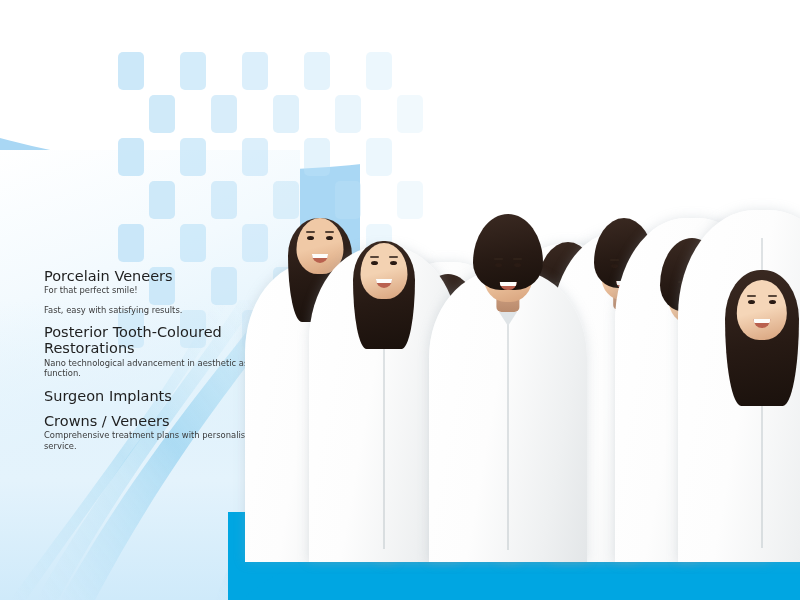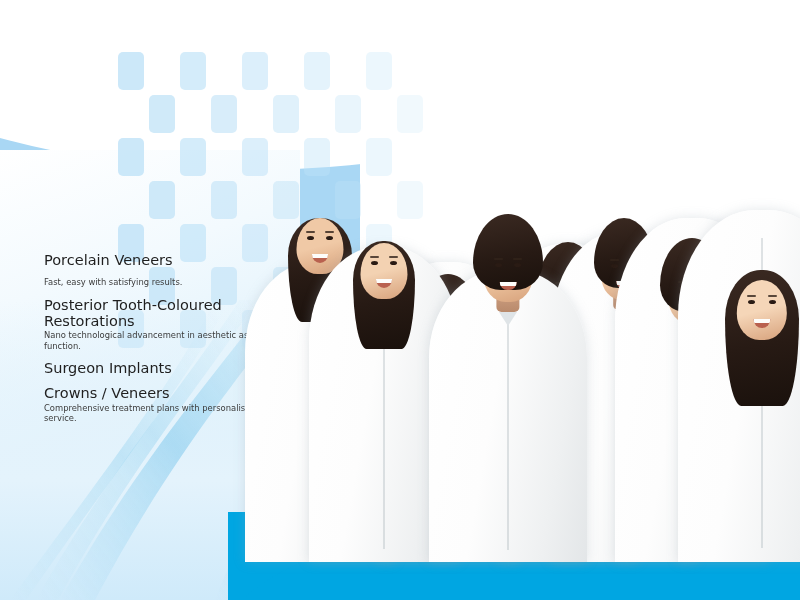--- a/index.html
+++ b/index.html
@@ -58,21 +58,21 @@
   .glasses i{position:absolute;width:15px;height:11px;border:1.6px solid #333;border-radius:3px;}
   .glasses i:first-child{left:0;} .glasses i:last-child{right:0;}
   .glasses b{position:absolute;left:15px;top:5px;width:5px;height:1.6px;background:#333;}
 
   
   .headline1{position:absolute;left:24px;top:128px;font-size:40px;color:#1a1a1a;
              letter-spacing:-0.5px;font-family:"DejaVu Sans",sans-serif;font-weight:400;}
   .headline2{position:absolute;left:34px;top:176px;font-size:49px;color:#e8912f;
              font-weight:700;letter-spacing:-1.5px;font-family:"DejaVu Sans",sans-serif;}
 
-  #services{position:absolute;left:44px;top:252px;width:240px;}
+  #services{position:absolute;left:44px;top:268px;width:240px;}
   .svc{margin-bottom:9px;}
   .svc-title{font-size:14.5px;color:#1f1f1f;line-height:1.12;font-family:"DejaVu Sans",sans-serif;}
   .svc-sub{font-size:8.4px;color:#3a3a3a;line-height:1.25;margin-top:1px;
            font-family:"DejaVu Sans",sans-serif;}
 
   .choose{position:absolute;left:511px;top:388px;font-size:20px;color:#131313;
           font-family:"DejaVu Sans",sans-serif;}
   .experience{position:absolute;left:578px;top:378px;font-size:33px;color:#0d0d0d;
           font-weight:700;font-style:italic;letter-spacing:-0.5px;
           font-family:"DejaVu Sans",sans-serif;}
@@ -266,20 +266,21 @@
       </div>
     </div>
 
   <div class="bottom-blue-sq"></div>
   <div class="bottom-blue"></div>
 
 
   <div id="services">
       <div class="svc">
         <div class="svc-title">Porcelain Veneers</div>
+        <div class="svc-sub">For that perfect smile!</div>
       </div>
       <div class="svc">
         <div class="svc-sub">Fast, easy with satisfying results.</div>
       </div>
       <div class="svc">
         <div class="svc-title">Posterior Tooth-Coloured Restorations</div>
         <div class="svc-sub">Nano technological advancement in aesthetic as well as function.</div>
       </div>
       <div class="svc">
         <div class="svc-title">Surgeon Implants</div>

